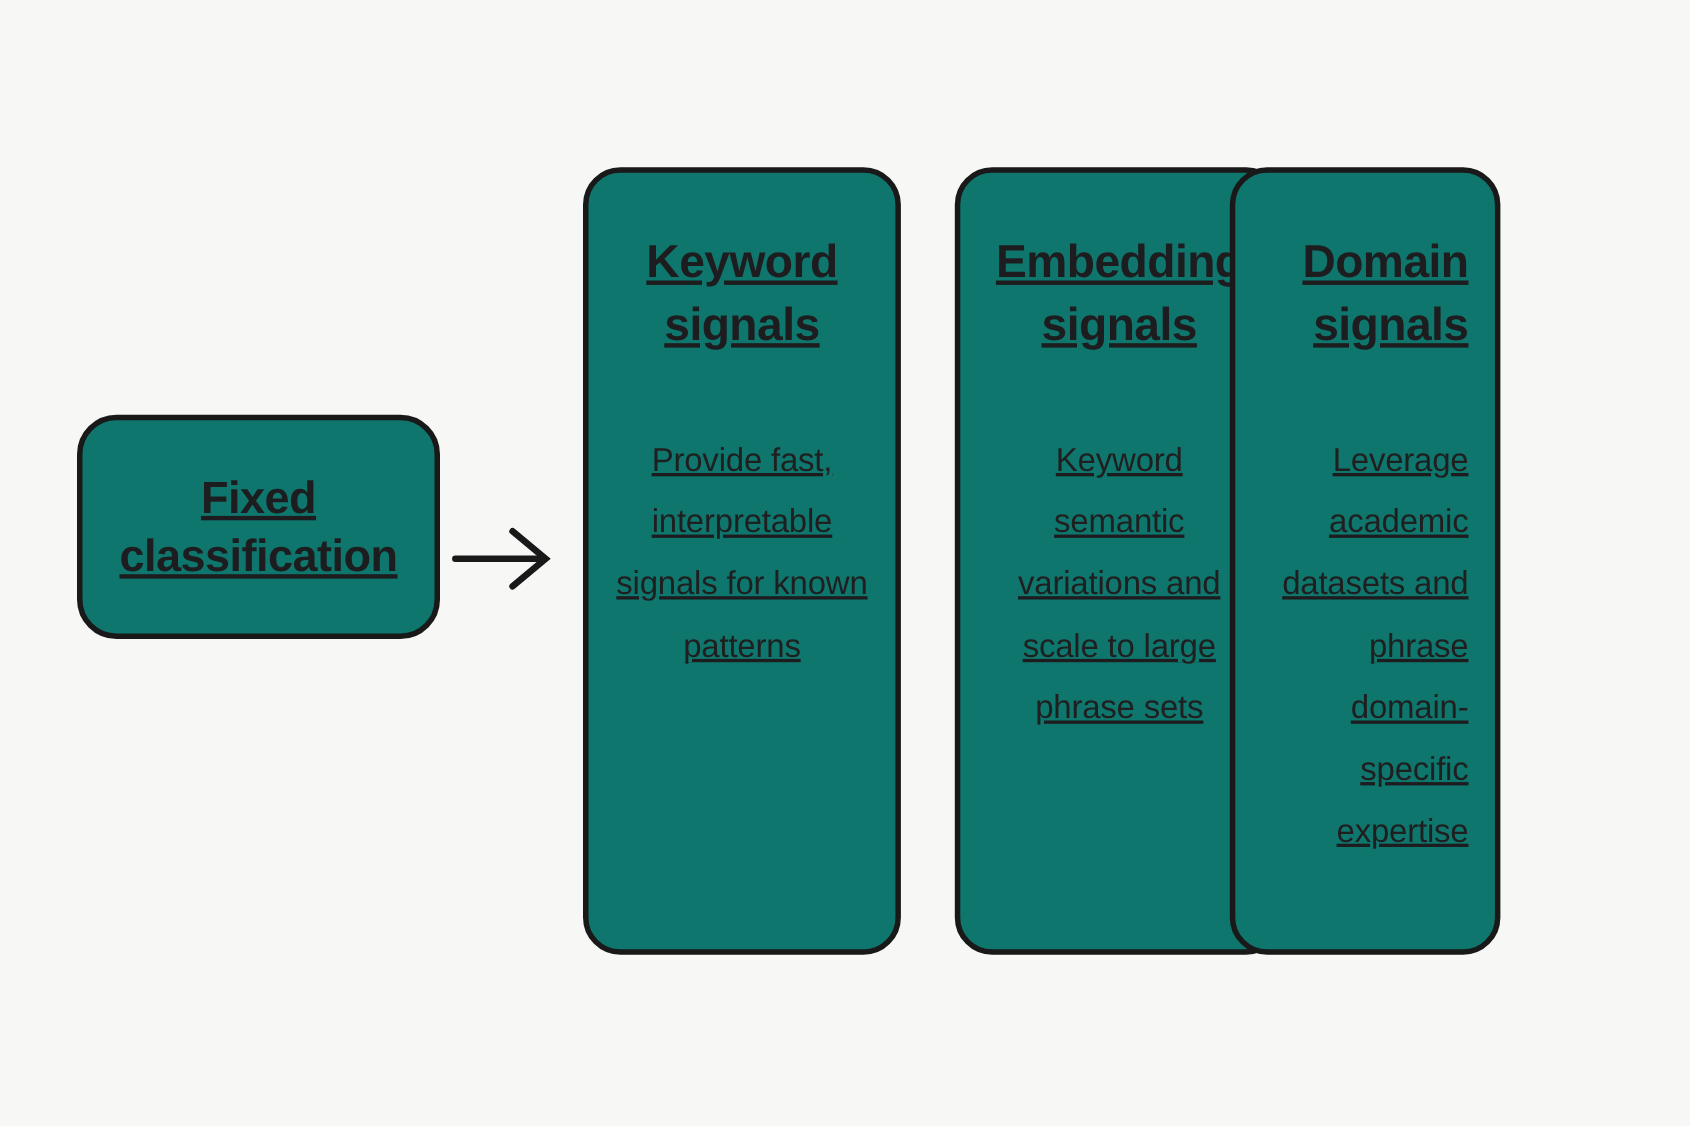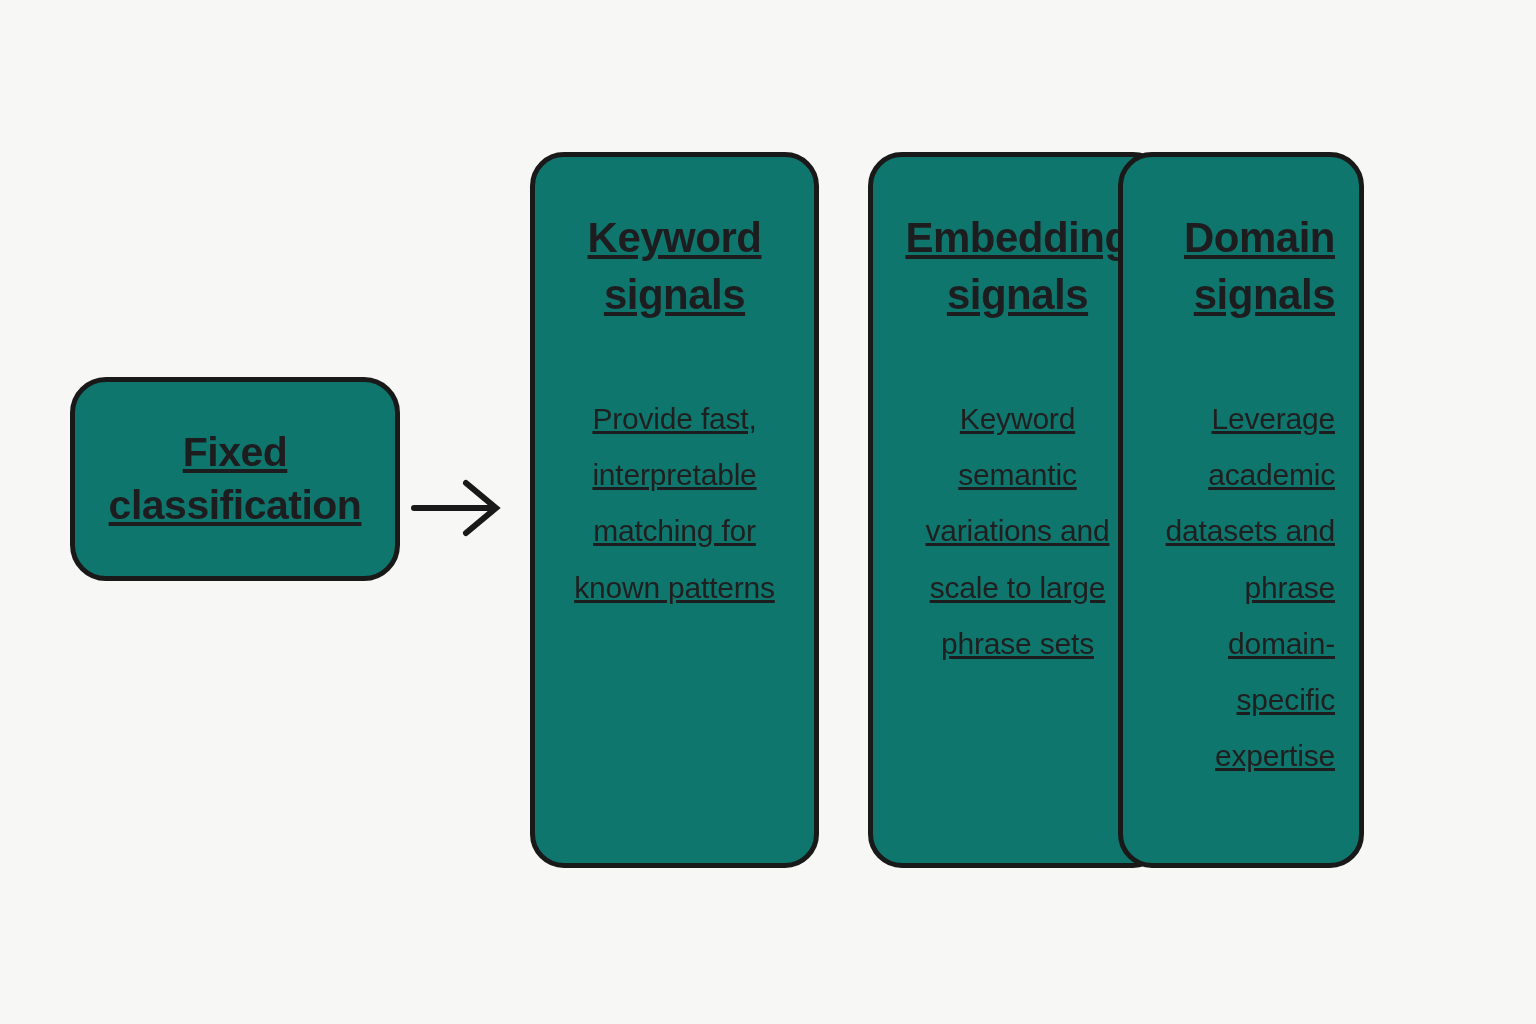--- a/index.html
+++ b/index.html
@@ -86,21 +86,21 @@
 
   <div class="arrow-wrap">
     <svg width="96" height="62" viewBox="0 0 96 62">
       <line x1="4" y1="31" x2="84" y2="31" stroke="#191919" stroke-width="6" stroke-linecap="round"></line>
       <polyline points="56,6 86,31 56,56" fill="none" stroke="#191919" stroke-width="6" stroke-linecap="round" stroke-linejoin="miter"></polyline>
     </svg>
   </div>
 
   <div class="node card card-1">
     <div class="card-title">Keyword signals</div>
-    <div class="card-body">Provide fast, interpretable matching for known patterns</div>
+    <div class="card-body">Provide fast, interpretable signals for known patterns</div>
   </div>
 
   <div class="node card card-2">
     <div class="card-title">Embedding signals</div>
     <div class="card-body">Keyword semantic variations and scale to large phrase sets</div>
   </div>
 
   <div class="node card card-3">
     <div class="card-title">Domain signals</div>
     <div class="card-body">Leverage academic datasets and phrase domain-specific expertise</div>

